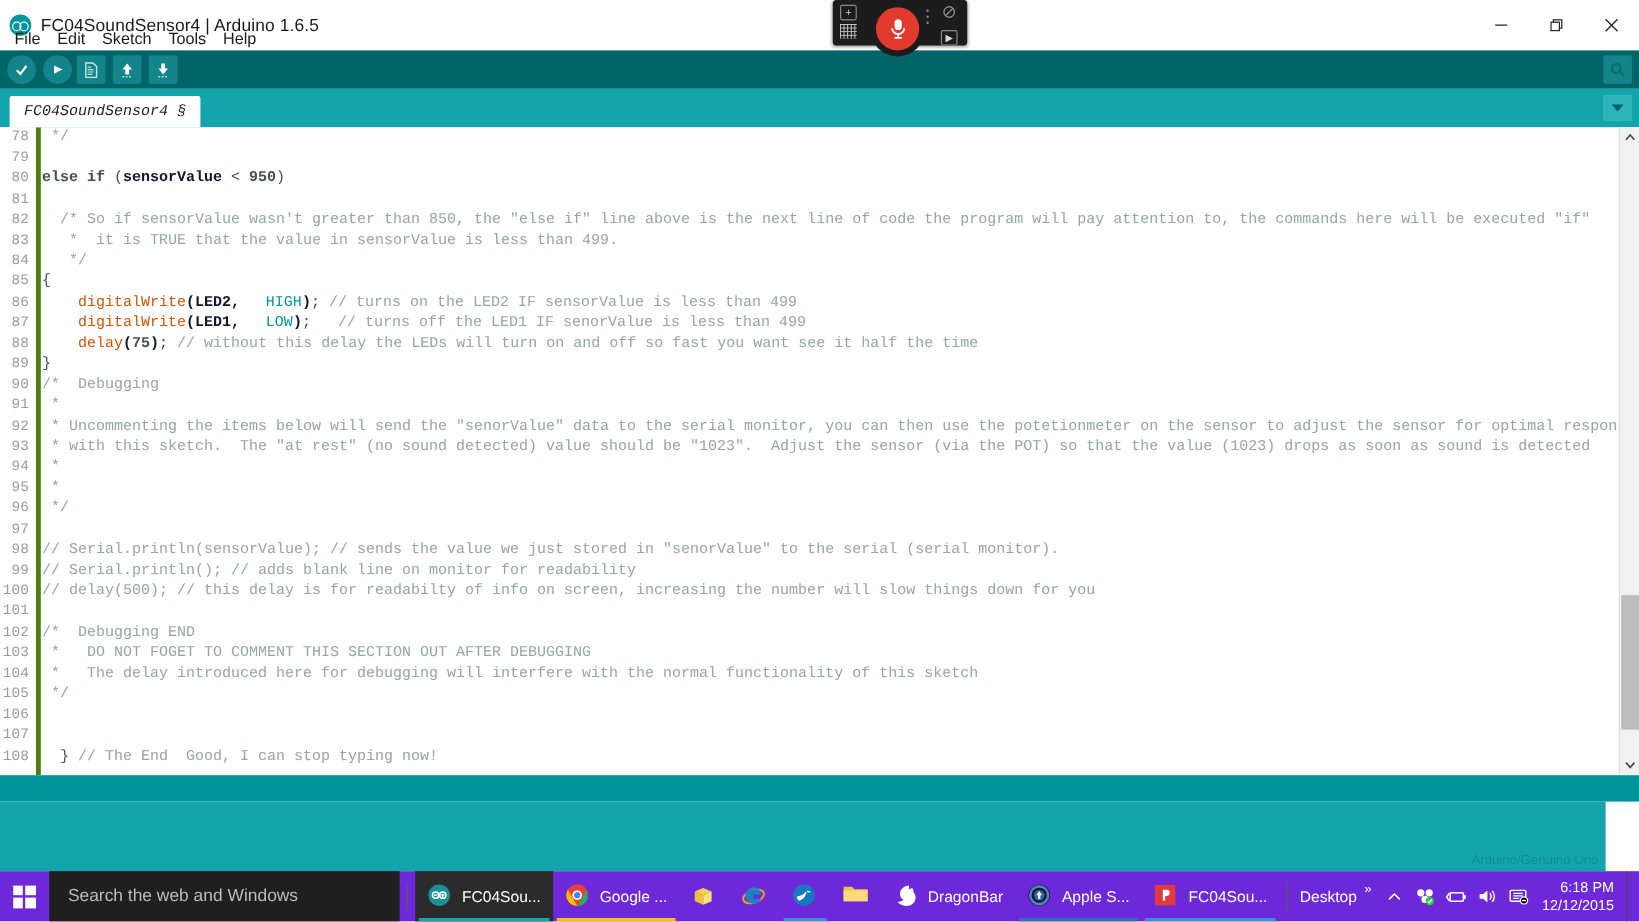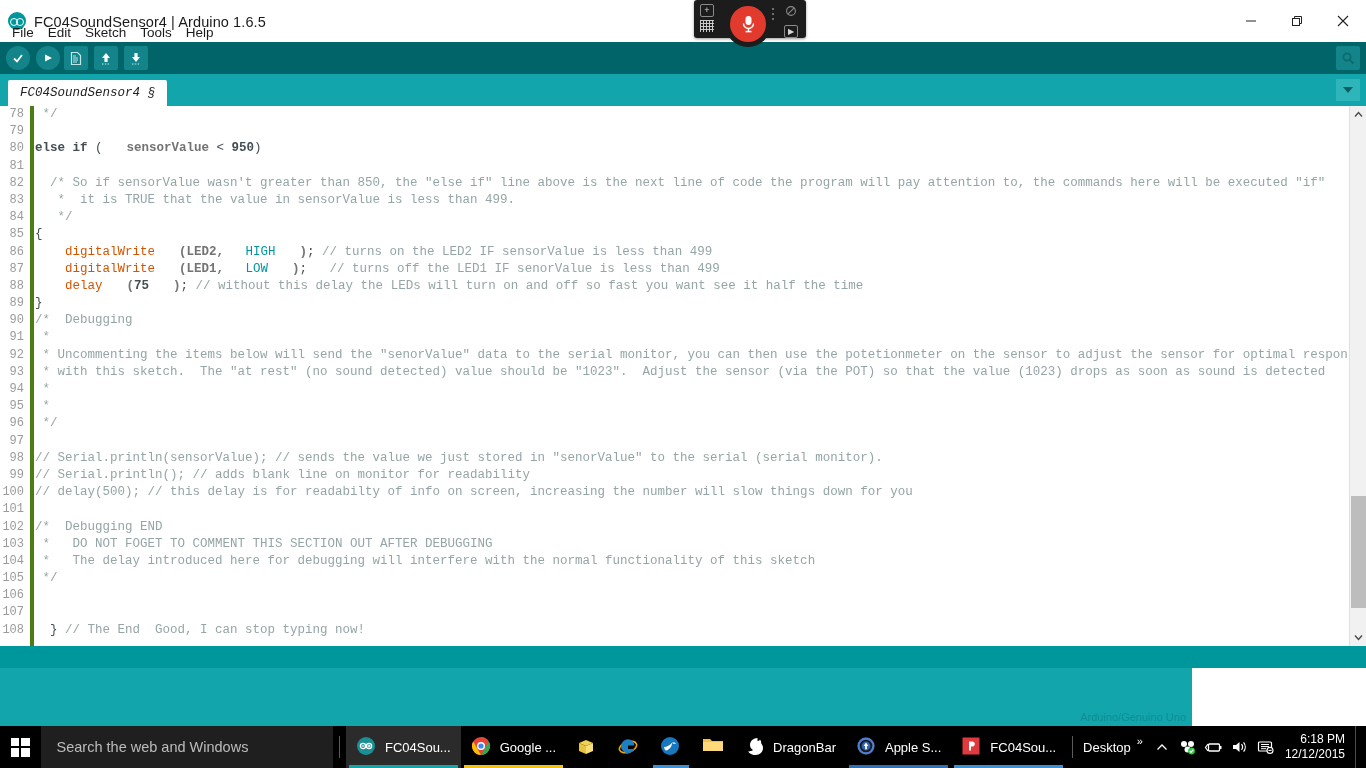--- a/index.html
+++ b/index.html
@@ -116,21 +116,21 @@
   .ln {
     height: 17.2px; line-height: 17.2px; text-align: right;
     padding-right: 6px; font-family: "Liberation Mono", monospace;
     font-size: 12px; color: #9b9b9b;
   }
   .tok-kw   { color: #434f54; font-weight: bold; }
   .tok-fn   { color: #d35400; }
   .tok-lit  { color: #00979c; padding-left: 14px; }
   .tok-com  { color: #95a5a6; }
   .tok-num  { color: #434f54; font-weight: bold; }
-  .tok-var  { color: #737373; font-weight: bold; margin-left: 24px; }
+  .tok-var  { color: #0f172a; font-weight: bold; }
   .tok-plain{ color: #434f54; }
 
   
   .vscroll {
     position: absolute; right: 0; top: 0; width: 17px; height: 540px;
     background: #f1f1f1; border-left: 1px solid #e0e0e0;
   }
   .vs-arrow {
     position: absolute; left: 0; width: 17px; height: 17px;
     display: flex; align-items: center; justify-content: center;
@@ -142,21 +142,21 @@
     position: absolute; left: 1px; width: 15px; top: 390px; height: 112px;
     background: #bdbdbd;
   }
 
   
   .statusbar {
     position: absolute; left: 0; top: 646px; width: 1366px; height: 22px;
     background: #00979c;
   }
   .console {
-    position: absolute; left: 0; top: 668px; width: 1192px; height: 58px;
+    position: absolute; left: 0; top: 668px; width: 1338px; height: 58px;
     background: #12a5ac;
     text-decoration: underline;
   }
   .board-status {
     position: absolute; right: 6px; bottom: 3px;
     font-size: 11px; color: #0e8e93; white-space: nowrap;
   }
 
   
   .dragonbar {
@@ -197,21 +197,21 @@
     margin-bottom: 3px;
   }
   .db-play {
     width: 14px; height: 13px; border: 1px solid #8a8a8a; color: #d8d8d8;
     font-size: 8px; line-height: 11px; text-align: center; border-radius: 2px;
   }
 
   
   .taskbar {
     position: absolute; left: 0; top: 726px; width: 1366px; height: 42px;
-    background: #000000; display: flex; align-items: center;
+    background: #6d28d9; display: flex; align-items: center;
   }
   .start-btn {
     width: 48px; height: 42px; display: flex; align-items: center;
     justify-content: center;
   }
   .win-logo {
     width: 19px; height: 19px;
     display: grid; grid-template-columns: 1fr 1fr; grid-template-rows: 1fr 1fr;
     gap: 2px;
   }

